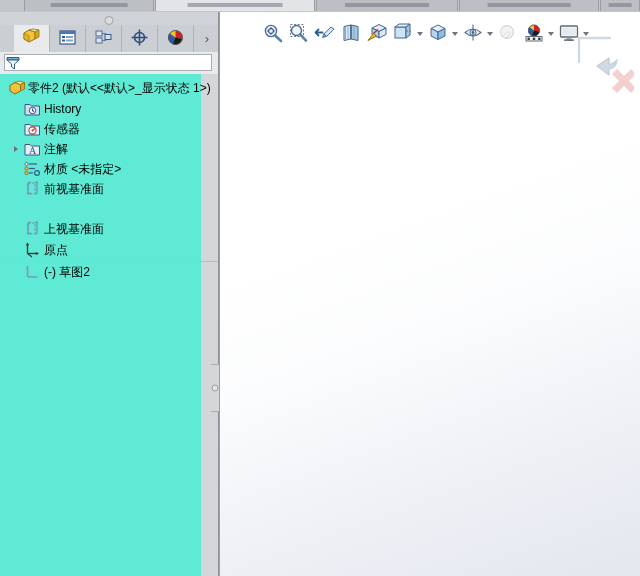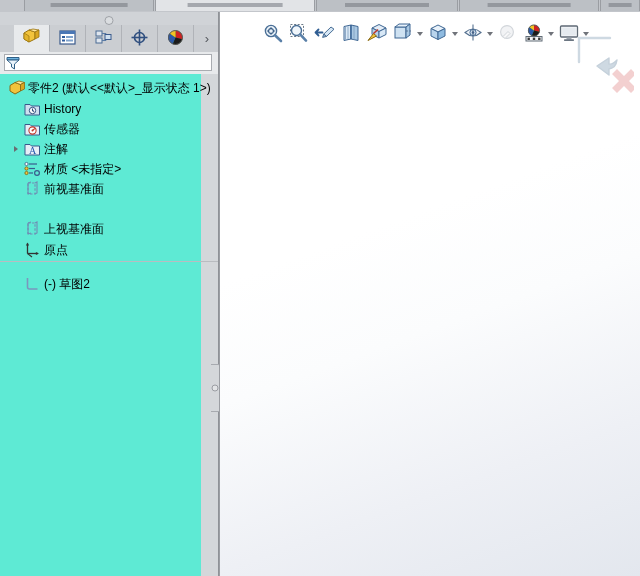--- a/index.html
+++ b/index.html
@@ -275,21 +275,21 @@
             <path d="M3.5 0.5 L1.9 3.6 L5.1 3.6 Z" fill="#333"></path>
             <path d="M15 11.5 L11.9 9.9 L11.9 13.1 Z" fill="#333"></path>
             <line x1="3.5" y1="11.5" x2="8" y2="15" stroke="#333" stroke-width="1.1"></line>
           </svg>
         </span>
         <span class="lbl">原点</span>
       </div>
 
       <div class="sep-line" style="top:187px;"></div>
 
-      <div class="node" style="top:189px;left:24px;margin-top:12px;">
+      <div class="node" style="top:189px;left:24px;">
         <span class="ico">
           <svg width="17" height="17" viewBox="0 0 17 17">
             <path d="M3.5 2 L3.5 11 Q3.5 13 5.5 13 L13.5 13" fill="none" stroke="#7a97bd" stroke-width="1.6"></path>
           </svg>
         </span>
         <span class="lbl">(-) 草图2</span>
       </div>
 
     </div>
 

